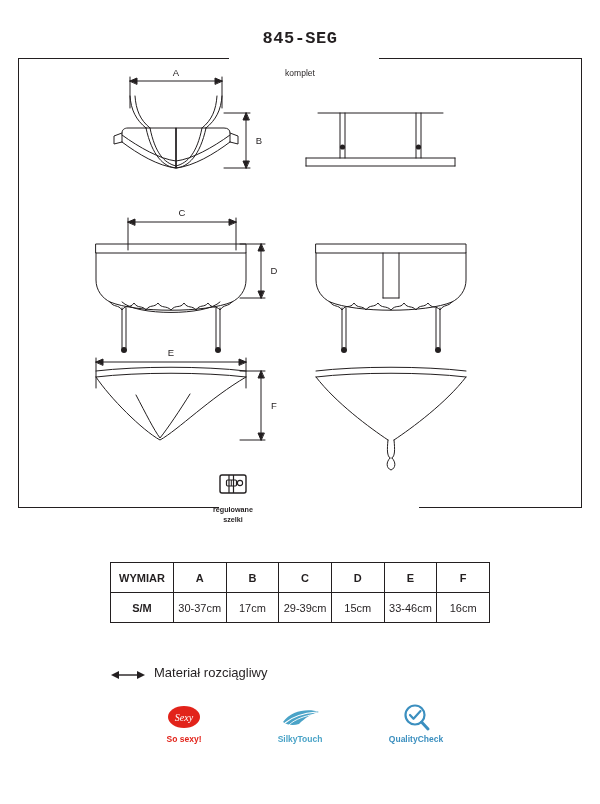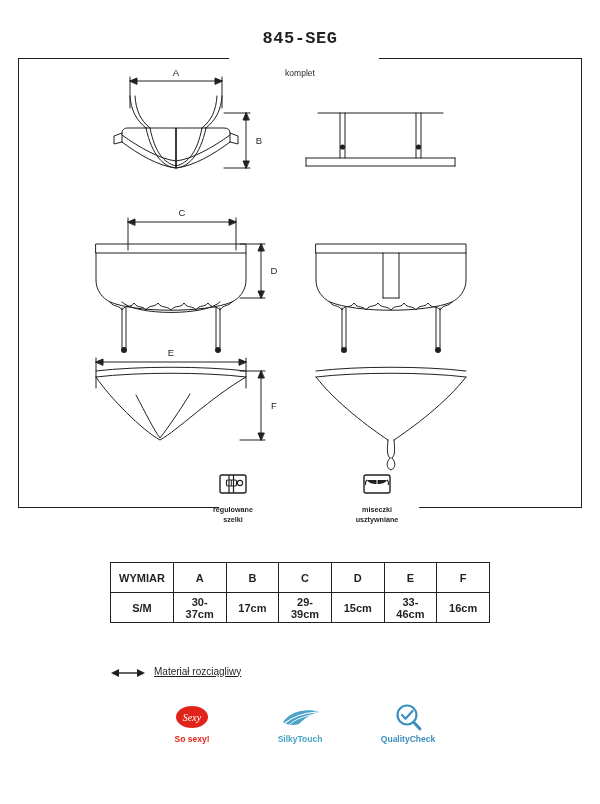--- a/index.html
+++ b/index.html
@@ -109,45 +109,45 @@
     border: 1px solid #231f20;
     height: 30px;
     font-size: 11px;
     font-weight: bold;
     text-align: center;
     padding: 0 4px;
     font-family: "Liberation Sans", sans-serif;
   }
   table.size-table td.lbl { width: 62px; }
   table.size-table td.col { width: 52px; }
-  table.size-table td.val { font-weight: bold; }
+  table.size-table td.val { font-weight: normal; }
   table.size-table tr.head td { font-weight: bold; }
 
   
   .stretch-note {
     position: absolute;
     left: 110px;
     top: 665px;
     display: flex;
     align-items: center;
     gap: 8px;
   }
   .stretch-arrow { width: 36px; height: 12px; }
-  .stretch-text { font-size: 10px; text-decoration: underline; }
+  .stretch-text { font-size: 13px; }
 
   
   .badges {
     position: absolute;
     left: 0;
     right: 0;
     top: 700px;
     display: flex;
     justify-content: center;
     align-items: flex-start;
-    gap: 30px;
+    gap: 38px;
   }
   .badge { width: 78px; text-align: center; }
   .badge-mark { height: 34px; display: flex; align-items: center; justify-content: center; }
   .badge-label {
     font-size: 8.5px;
     font-weight: bold;
   }
   .badge-sexy .badge-label { color: #e2231a; }
   .badge-silky .badge-label { color: #4aa3c7; text-align: center; }
   .badge-quality .badge-label { color: #3b8fbf; }
@@ -333,33 +333,20 @@
         <line x1="19.5" y1="5" x2="19.5" y2="23" stroke="#231f20" stroke-width="1.2"></line>
         <rect x="12.5" y="10" width="10" height="6" rx="1.2" fill="none" stroke="#231f20" stroke-width="1.2"></rect>
         <line x1="17.3" y1="10" x2="17.3" y2="16" stroke="#231f20" stroke-width="1"></line>
         <circle cx="26" cy="13" r="2.6" fill="none" stroke="#231f20" stroke-width="1.1"></circle>
       </svg>
     </div>
     <div class="feature-label">regulowane
 szelki</div>
   </div>
 
-  <div class="feature">
-    <div class="feature-icon">
-      <svg width="38" height="28" viewBox="0 0 38 28" xmlns="http://www.w3.org/2000/svg">
-        <rect x="6" y="5" width="26" height="18" rx="2" fill="none" stroke="#231f20" stroke-width="1.4"></rect>
-        <path d="M9 10 L18.5 10 L18.5 14 C 14.5 14, 10.5 13, 9 10 Z" fill="#231f20"></path>
-        <path d="M29 10 L19.5 10 L19.5 14 C 23.5 14, 27.5 13, 29 10 Z" fill="#231f20"></path>
-        <path d="M9 10 C 7.5 11.5, 7 13.5, 8 15" fill="none" stroke="#231f20" stroke-width="1.1"></path>
-        <path d="M29 10 C 30.5 11.5, 31 13.5, 30 15" fill="none" stroke="#231f20" stroke-width="1.1"></path>
-      </svg>
-    </div>
-    <div class="feature-label">miseczki
-usztywniane</div>
-  </div>
 </div>
 
 <div class="size-table-wrap">
   <table class="size-table">
     <tbody>
       <tr class="head">
         <td class="lbl">WYMIAR</td>
         <td class="col">A</td>
         <td class="col">B</td>
         <td class="col">C</td>

